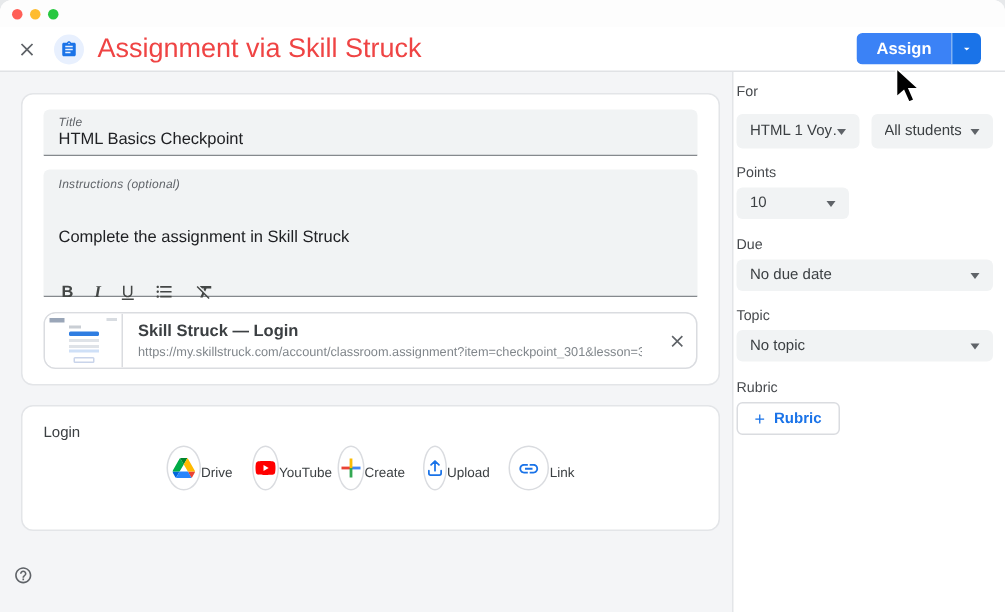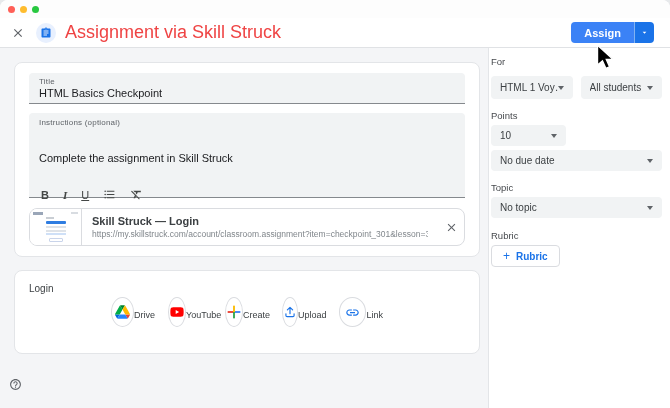--- a/index.html
+++ b/index.html
@@ -19,21 +19,21 @@
   .split-main { background:#3b82f6; color:#fff; font-size:11px; font-weight:bold; display:flex; align-items:center; padding:0 13px; cursor:pointer; }
   .split-caret { background:#1a73e8; width:20px; display:flex; align-items:center; justify-content:center; border-left:1px solid rgba(255,255,255,.45); cursor:pointer; }
 
   
   .body { display:flex; height:360px; background:#f4f5f7; }
   .main { flex:1; position:relative; padding:14px 8px 0 14px; min-width:0; }
   .card { background:#fff; border:1px solid #e3e5e8; border-radius:8px; }
   .form-card { padding:10px 14px; }
 
   .field { background:#f1f3f4; border-bottom:1px solid #85898d; border-radius:4px 4px 0 0; padding:4px 10px; }
-  .field-label { font-size:8px; color:#5f6368; letter-spacing:.2px; }
+  .field-label { font-size:8px; color:#5f6368; letter-spacing:.2px;font-style:italic; }
   .field-value { font-size:11px; color:#202124; margin-top:1px; }
   .instr-field { height:85px; margin-top:9px; display:flex; flex-direction:column; padding-bottom:0;gap:24px; }
   .toolbar { margin-top:auto; display:flex; align-items:center; gap:14px; padding:0 2px 7px; }
   .tb-btn { color:#444746; font-size:11px; line-height:12px; cursor:pointer; display:flex; align-items:center; }
   .tb-b { font-weight:bold; }
   .tb-i { font-style:italic; font-family:"Liberation Serif",serif; font-weight:bold; }
   .tb-u { text-decoration:underline; }
 
   
   .chip { margin-top:10px; height:38px; border:1px solid #dadce0; border-radius:8px; display:flex; align-items:center; background:#fff; overflow:hidden; }
@@ -246,20 +246,21 @@
           <span class="caret"></span>
         </div>
       </div>
 
       <div class="sb-label mt-lbl">Points</div>
       <div class="sel sel-sm">
         <span class="sel-text">10</span>
         <span class="caret"></span>
       </div>
 
+      <div class="sb-label" style="margin-top:12px">Due</div>
       <div class="sel sel-full">
         <span class="sel-text">No due date</span>
         <span class="caret"></span>
       </div>
 
       <div class="sb-label mt-lbl">Topic</div>
       <div class="sel sel-full">
         <span class="sel-text">No topic</span>
         <span class="caret"></span>
       </div>

